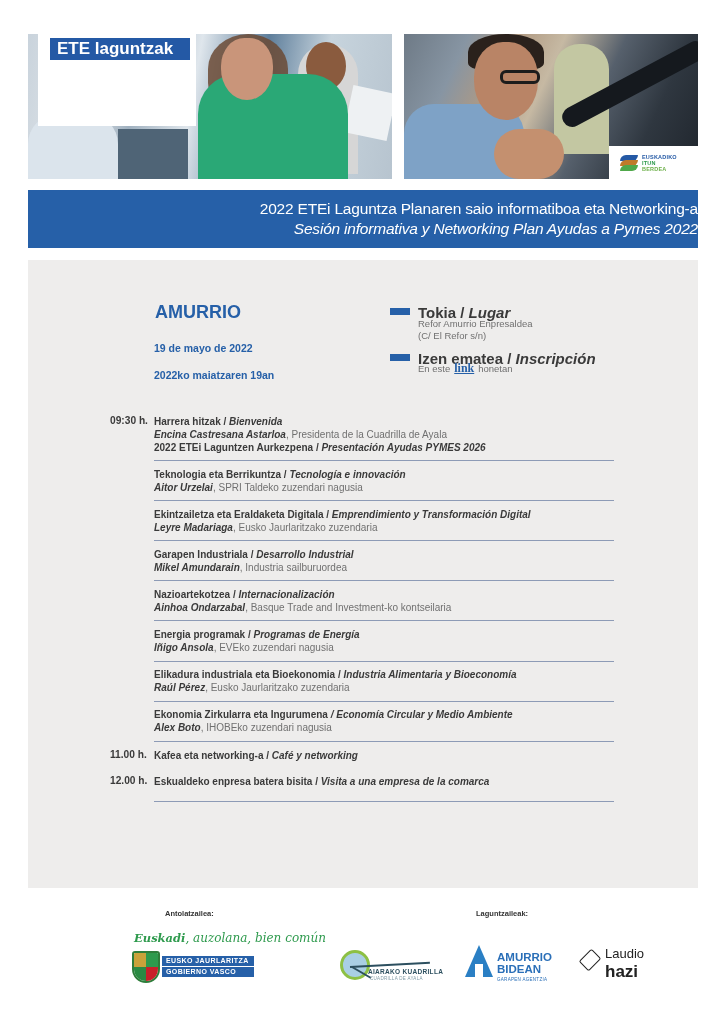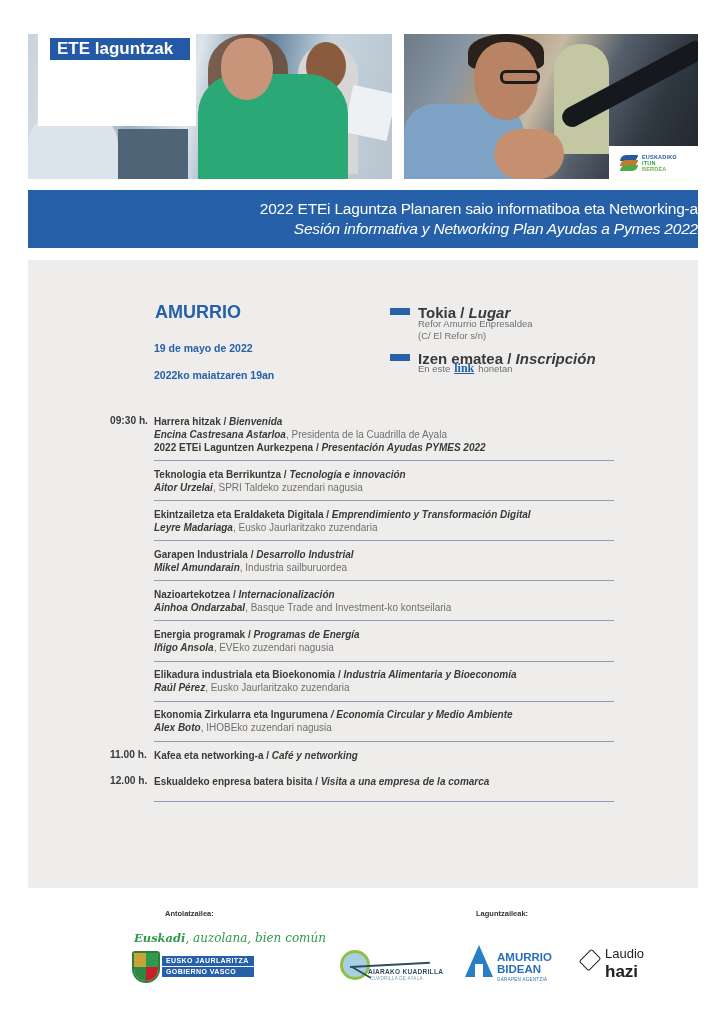--- a/index.html
+++ b/index.html
@@ -164,21 +164,21 @@
   <div class="info-text" style="top:12px;">
     <span>En este</span><a class="link">link</a><span>honetan</span>
   </div>
 </div>
 
 <div class="agenda">
 
   <div class="time" style="top:415px;">09:30 h.</div>
   <div class="row" style="left:154px; top:415px;"><span class="b">Harrera hitzak / </span><span class="bi">Bienvenida</span></div>
   <div class="row" style="left:154px; top:428px;"><span class="bi">Encina Castresana Astarloa</span><span class="n">, Presidenta de la Cuadrilla de Ayala</span></div>
-  <div class="row" style="left:154px; top:441px;"><span class="b">2022 ETEi Laguntzen Aurkezpena / </span><span class="bi">Presentación Ayudas PYMES 2022</span></div>
+  <div class="row" style="left:154px; top:441px;"><span class="b">2022 ETEi Laguntzen Aurkezpena / </span><span class="bi">Presentación Ayudas PYMES 2026</span></div>
   <div class="rule" style="top:460px;"></div>
 
   <div class="row" style="left:154px; top:468px;"><span class="b">Teknologia eta Berrikuntza / </span><span class="bi">Tecnología e innovación</span></div>
   <div class="row" style="left:154px; top:481px;"><span class="bi">Aitor Urzelai</span><span class="n">, SPRI Taldeko zuzendari nagusia</span></div>
   <div class="rule" style="top:500px;"></div>
 
   <div class="row" style="left:154px; top:508px;"><span class="b">Ekintzailetza eta Eraldaketa Digitala / </span><span class="bi">Emprendimiento y Transformación Digital</span></div>
   <div class="row" style="left:154px; top:521px;"><span class="bi">Leyre Madariaga</span><span class="n">, Eusko Jaurlaritzako zuzendaria</span></div>
   <div class="rule" style="top:540px;"></div>
 

